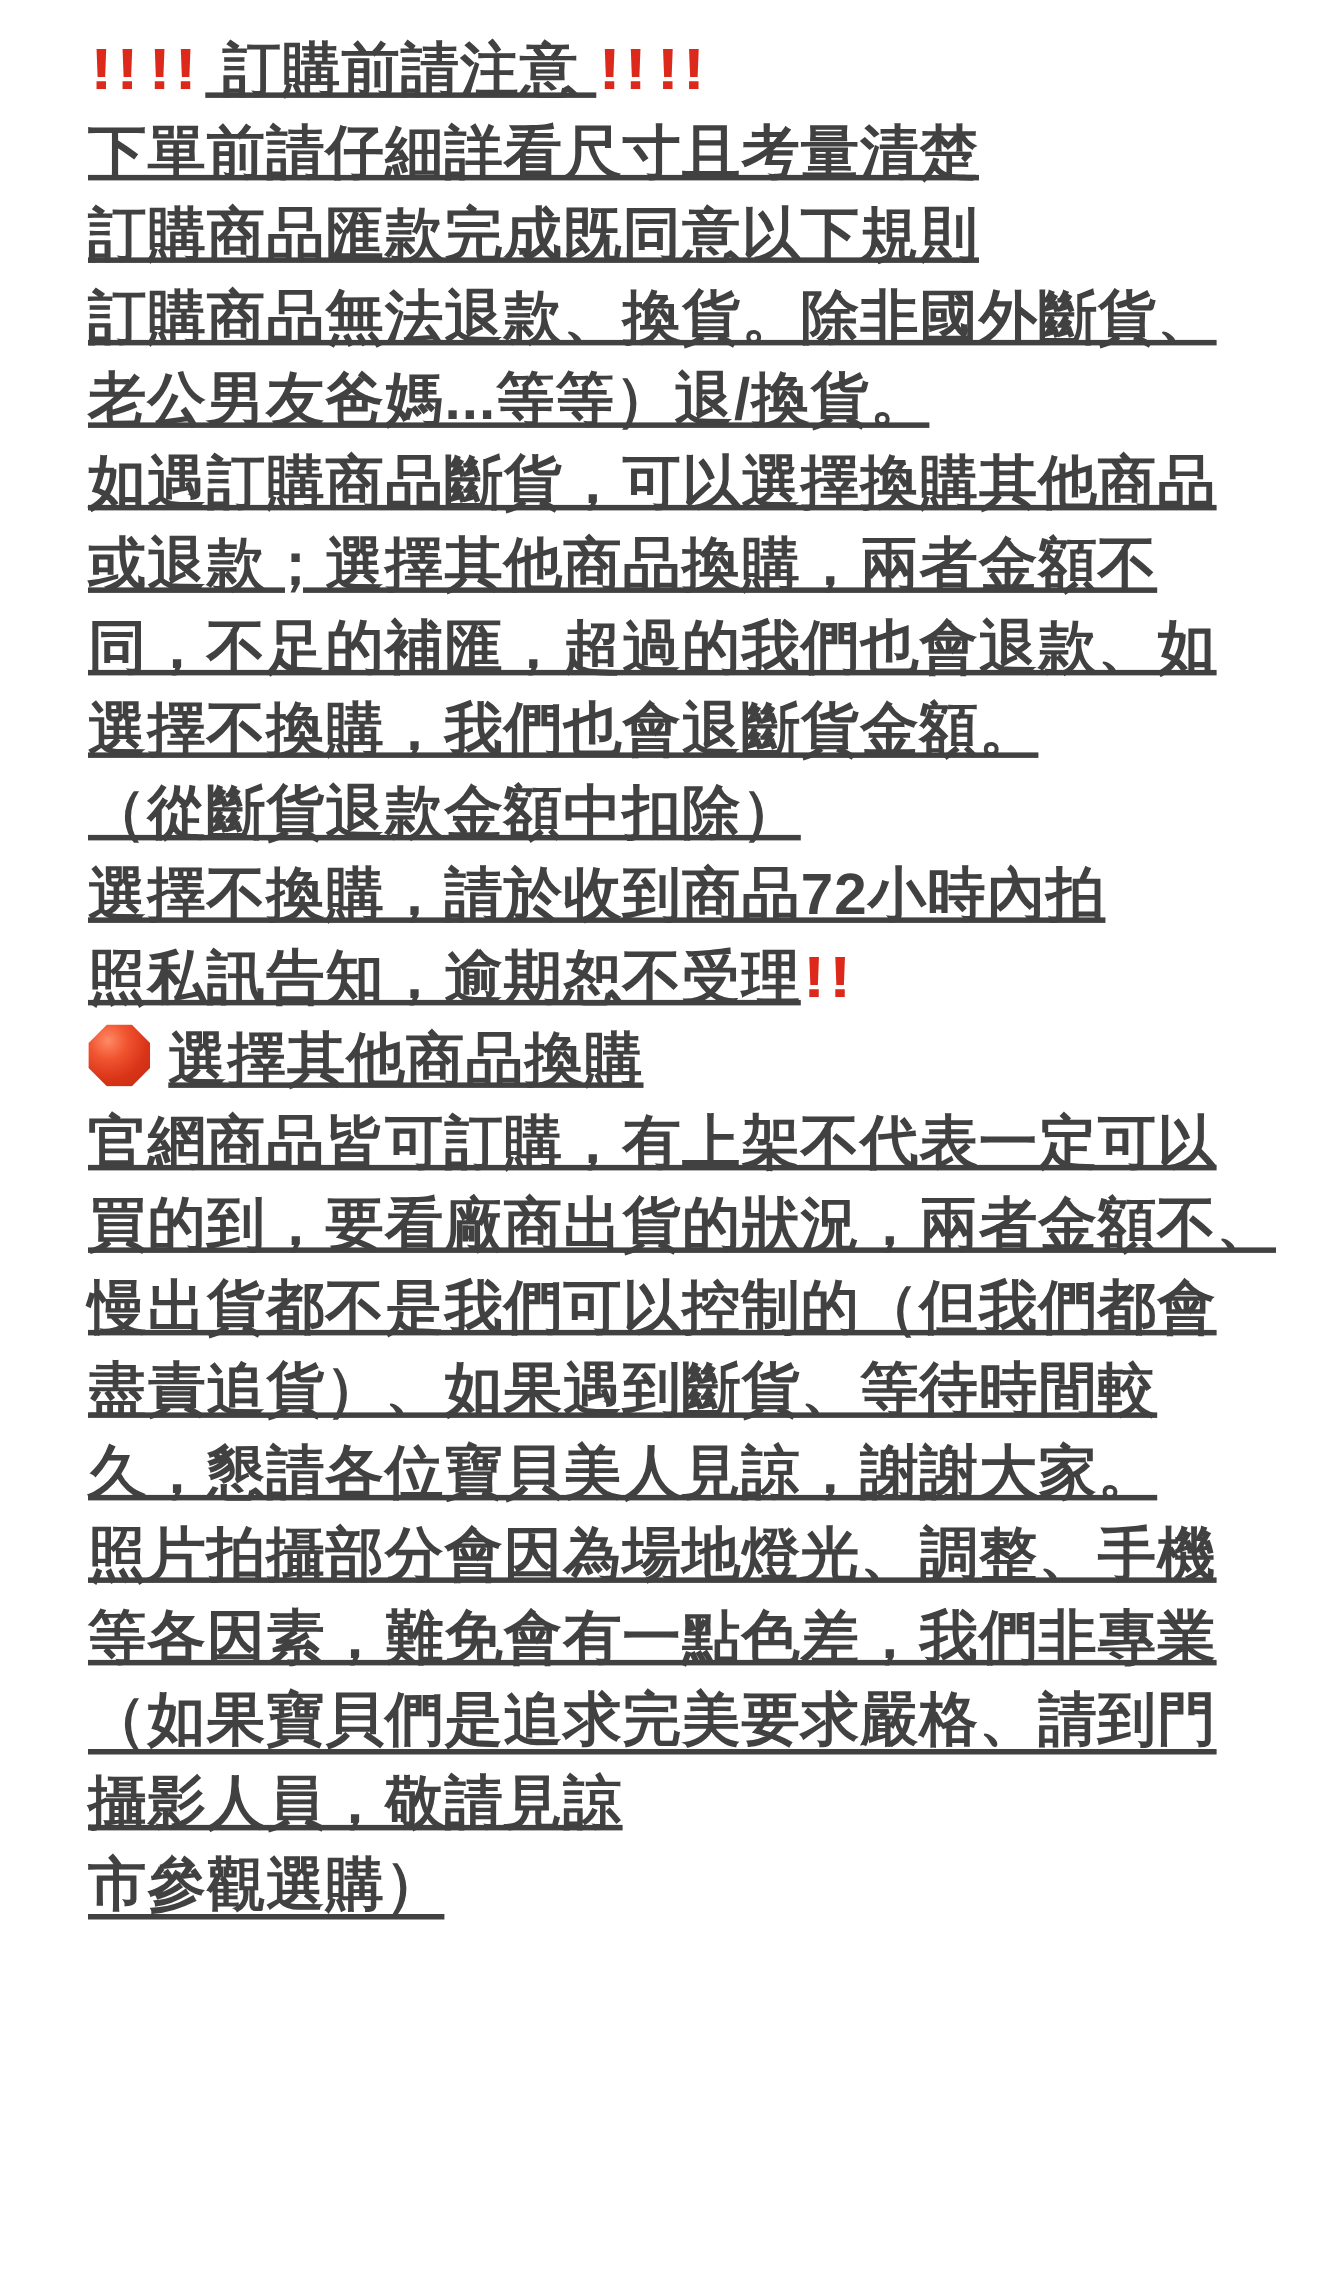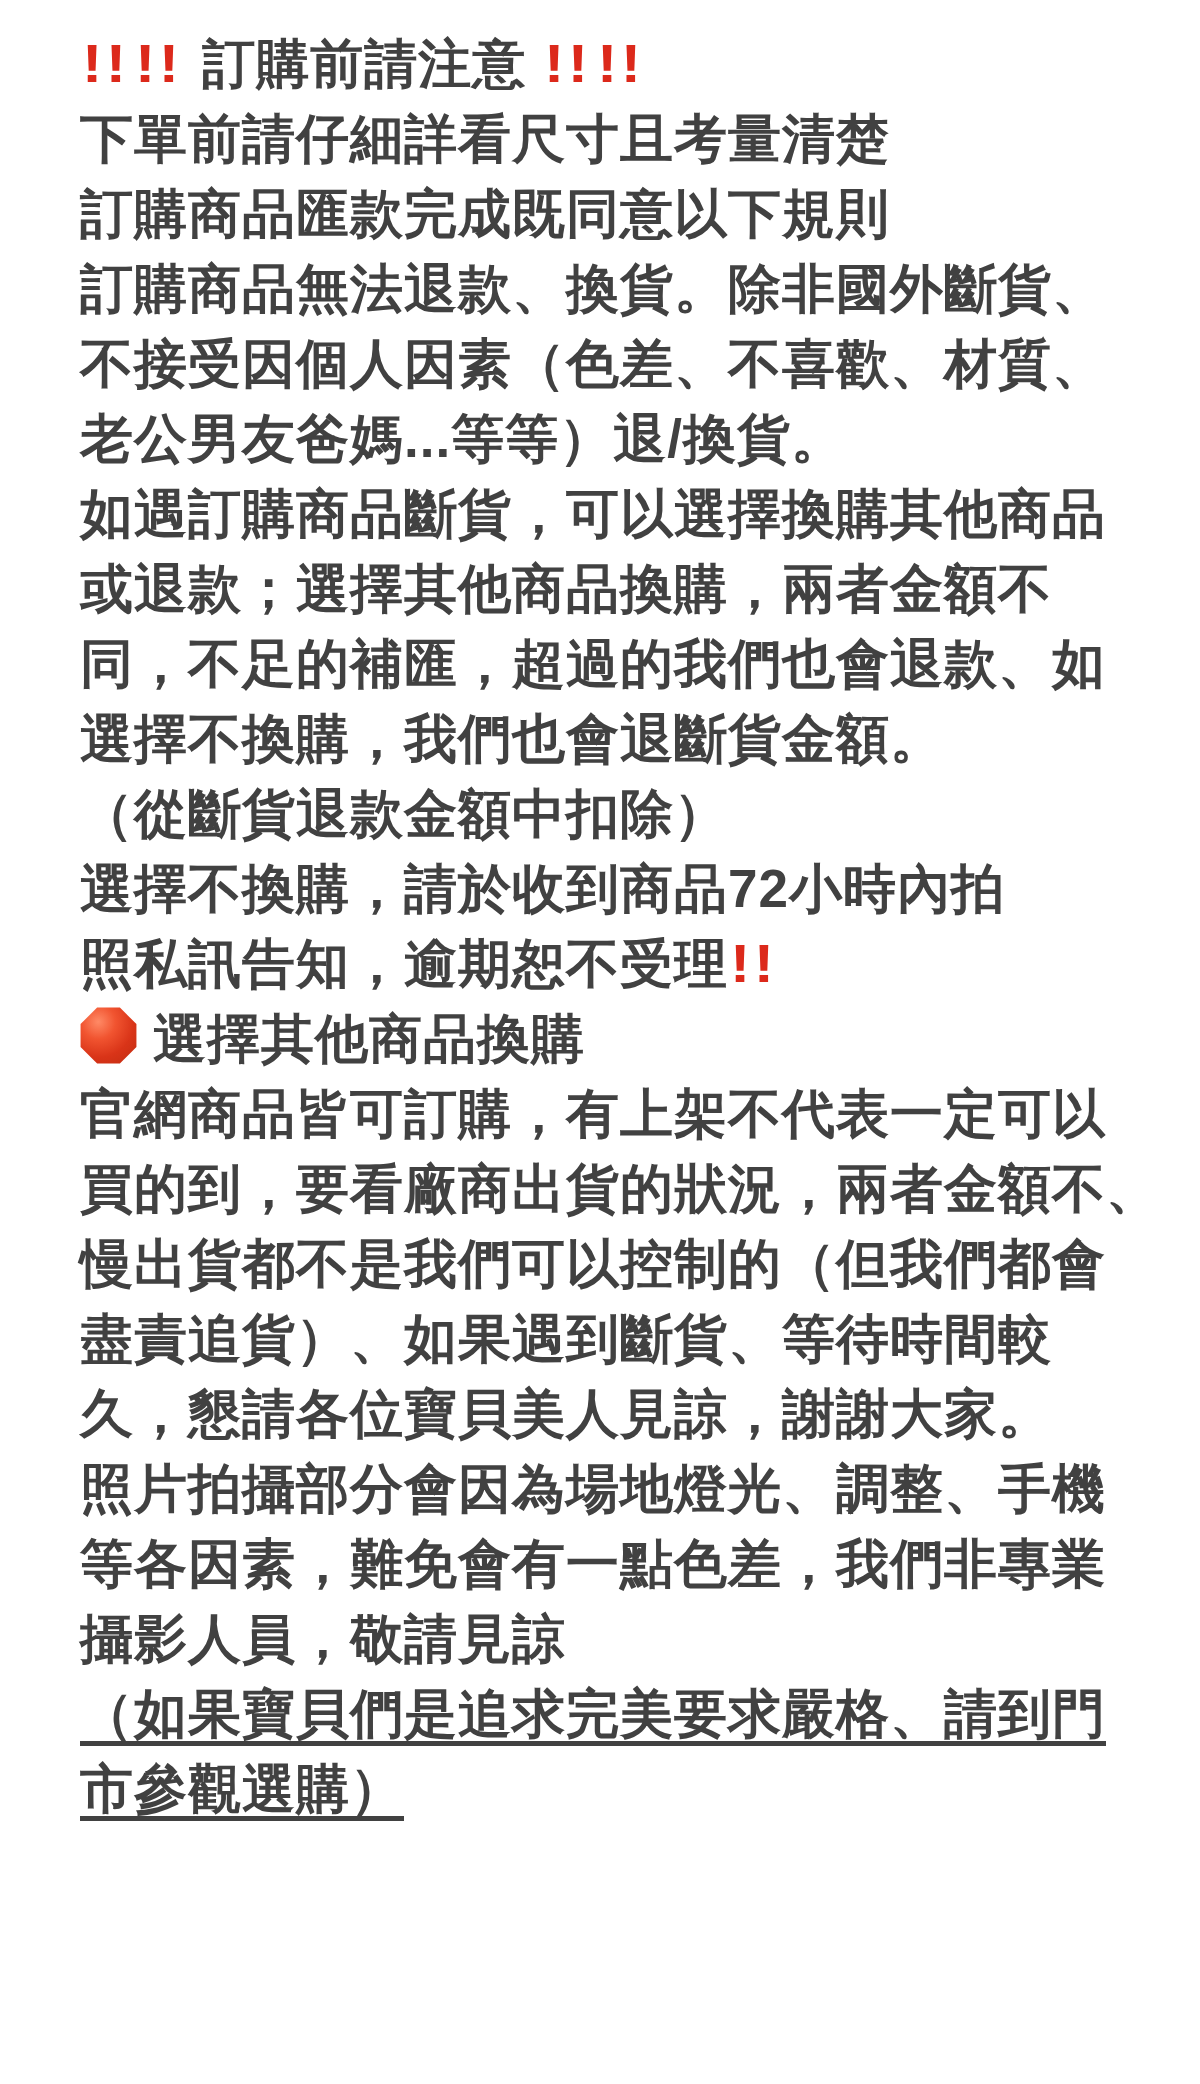--- a/index.html
+++ b/index.html
@@ -20,20 +20,21 @@
     padding:26px 20px 30px 80px;
   }
   .line{
     font-family:"Liberation Sans","DejaVu Sans",sans-serif;
     font-weight:700;
     font-size:53px;
     line-height:75px;
     color:var(--text-color);
     white-space:pre;
     letter-spacing:1px;
+    text-decoration:underline;
   }
   .line.u{
     text-decoration:underline;
     text-decoration-thickness:5px;
     text-underline-offset:9px;
   }
   .icon.double-exclamation{
     color:var(--emoji-red);
     font-weight:700;
     letter-spacing:3px;
@@ -53,33 +54,32 @@
   }
 </style>
 </head>
 <body>
 
 <div class="doc">
     <div class="line"><span class="icon double-exclamation">!!</span><span class="icon double-exclamation">!!</span><span> 訂購前請注意 </span><span class="icon double-exclamation">!!</span><span class="icon double-exclamation">!!</span></div>
     <div class="line"><span>下單前請仔細詳看尺寸且考量清楚</span></div>
     <div class="line"><span>訂購商品匯款完成既同意以下規則</span></div>
     <div class="line"><span>訂購商品無法退款、換貨。除非國外斷貨、</span></div>
-    <div class="line"><span>不接受因個人因素（色差、不喜歡、材質、</span></div>
     <div class="line"><span>老公男友爸媽...等等）退/換貨。</span></div>
     <div class="line"><span>如遇訂購商品斷貨，可以選擇換購其他商品</span></div>
     <div class="line"><span>或退款；選擇其他商品換購，兩者金額不</span></div>
     <div class="line"><span>同，不足的補匯，超過的我們也會退款、如</span></div>
     <div class="line"><span>選擇不換購，我們也會退斷貨金額。</span></div>
     <div class="line"><span>（從斷貨退款金額中扣除）</span></div>
     <div class="line"><span>選擇不換購，請於收到商品72小時內拍</span></div>
     <div class="line"><span>照私訊告知，逾期恕不受理</span><span class="icon double-exclamation">!!</span></div>
     <div class="line"><span class="icon stop-sign"></span><span>選擇其他商品換購</span></div>
     <div class="line"><span>官網商品皆可訂購，有上架不代表一定可以</span></div>
     <div class="line"><span>買的到，要看廠商出貨的狀況，兩者金額不、</span></div>
     <div class="line"><span>慢出貨都不是我們可以控制的（但我們都會</span></div>
     <div class="line"><span>盡責追貨）、如果遇到斷貨、等待時間較</span></div>
     <div class="line"><span>久，懇請各位寶貝美人見諒，謝謝大家。</span></div>
     <div class="line"><span>照片拍攝部分會因為場地燈光、調整、手機</span></div>
     <div class="line"><span>等各因素，難免會有一點色差，我們非專業</span></div>
+    <div class="line u"><span>（如果寶貝們是追求完美要求嚴格、請到門</span></div>
     <div class="line"><span>攝影人員，敬請見諒</span></div>
-    <div class="line u"><span>（如果寶貝們是追求完美要求嚴格、請到門</span></div>
     <div class="line u"><span>市參觀選購）</span></div>
   </div>
 
 </body></html>

